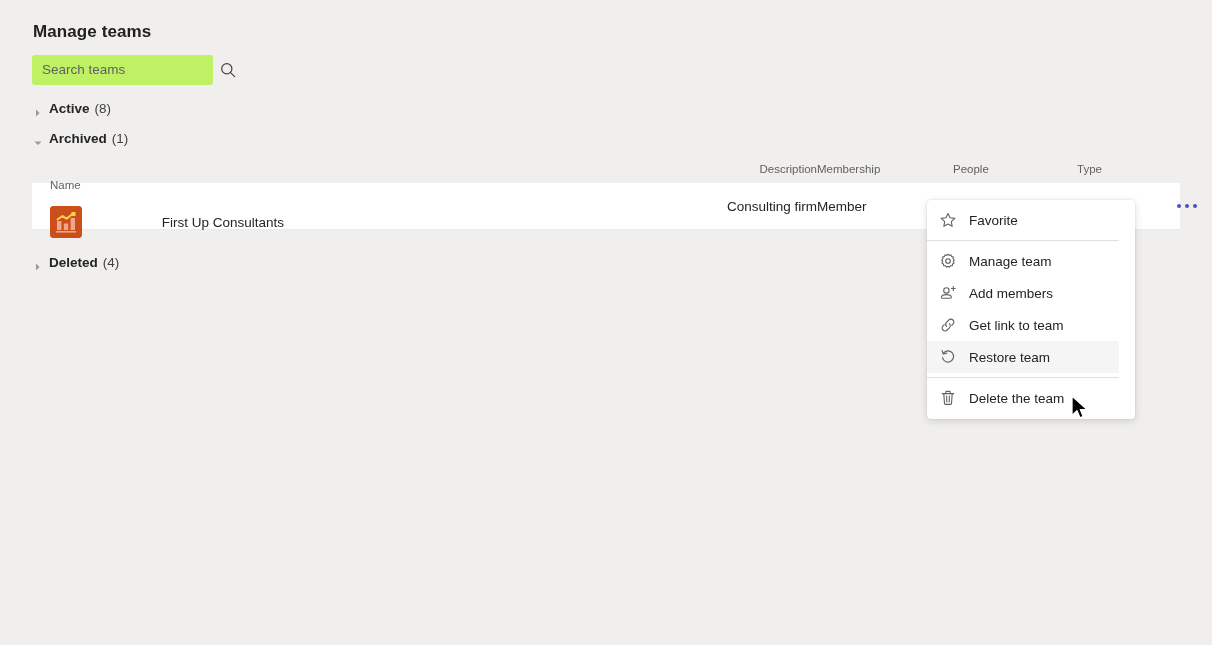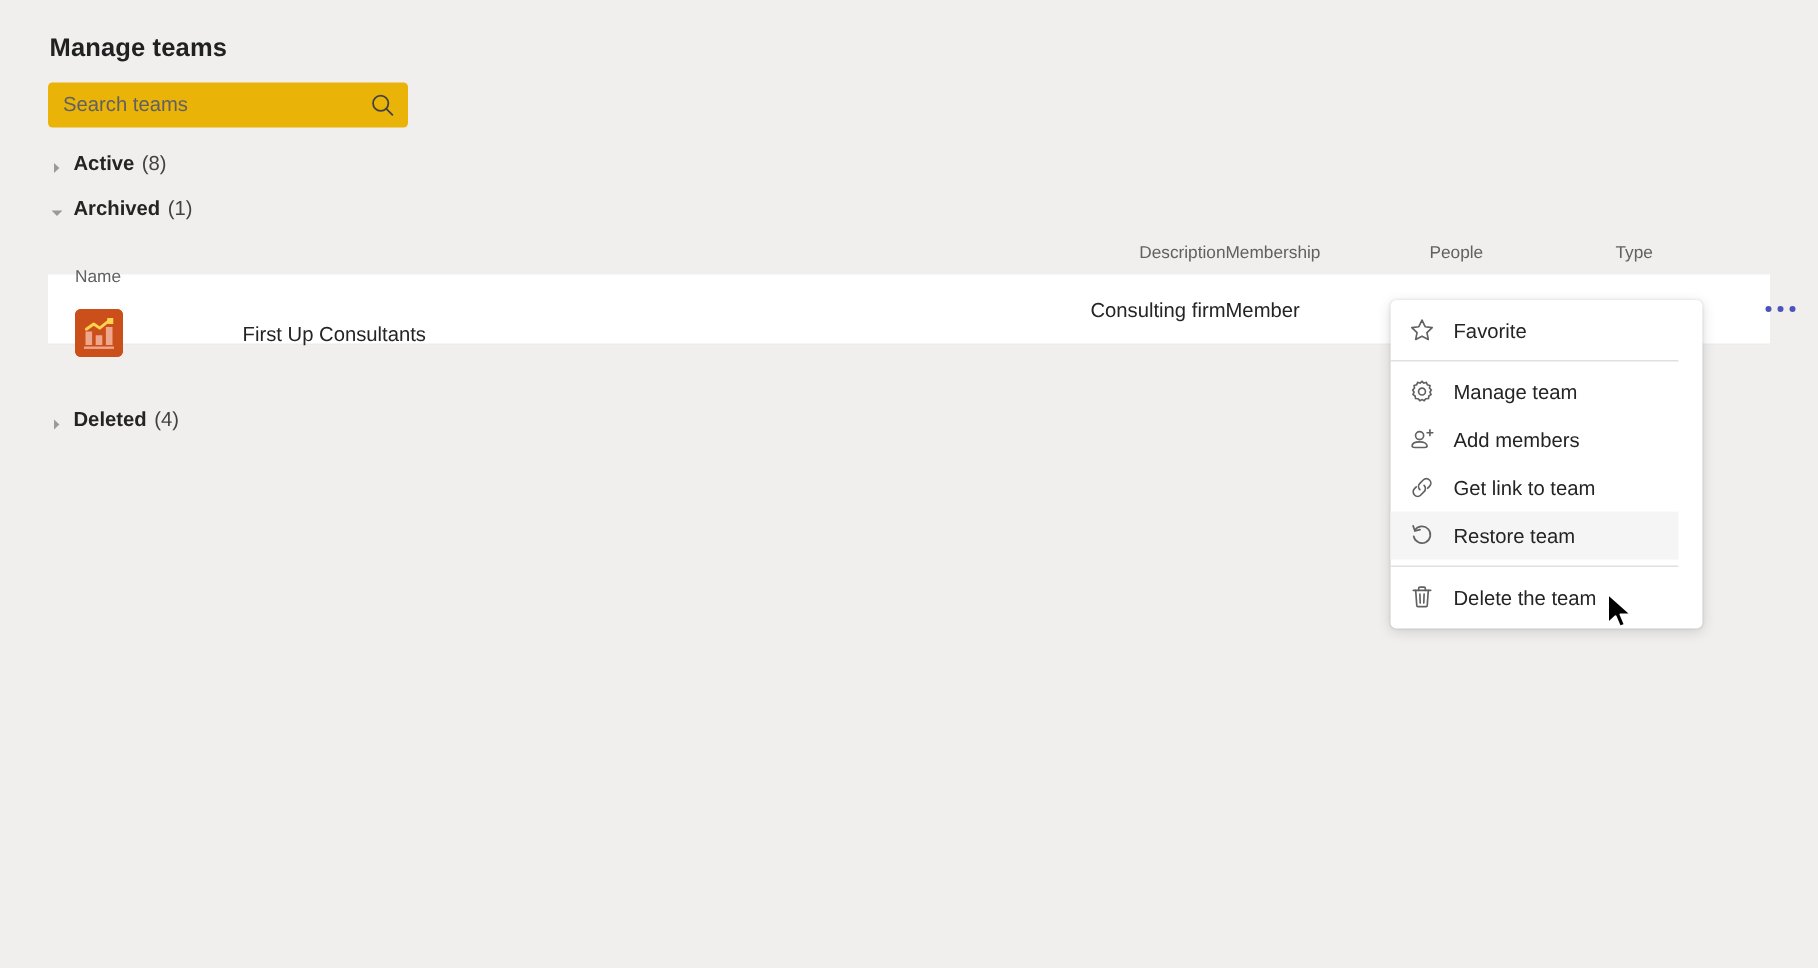--- a/index.html
+++ b/index.html
@@ -25,23 +25,23 @@
     font-weight: bold;
     color: #212121;
     letter-spacing: .1px;
   }
 
   
   .search-box {
     position: absolute;
     left: 32px;
     top: 55px;
-    width: 240px;
+    width: 181px;
     height: 30px;
-    background: #eab308;
+    background: #bef264;
     border-radius: 3px;
     display: flex;
     align-items: center;
     box-sizing: border-box;
     padding: 0 8px 0 10px;
   }
   .search-input {
     border: 0;
     outline: 0;
     background: transparent;
@@ -80,21 +80,21 @@
     color: #242424;
     margin-right: 5px;
   }
   .group .gcount {
     font-size: 13.5px;
     color: #424242;
     font-weight: normal;
   }
   #group-active   { top: 99px; }
   #group-archived { top: 129px; }
-  #group-deleted  { top: 270px; text-align: center; }
+  #group-deleted  { top: 253px; text-align: center; }
 
   
   .table-wrap {
     position: absolute;
     left: 32px;
     top: 156px;
     width: 1148px;
   }
   .table-head {
     display: flex;

